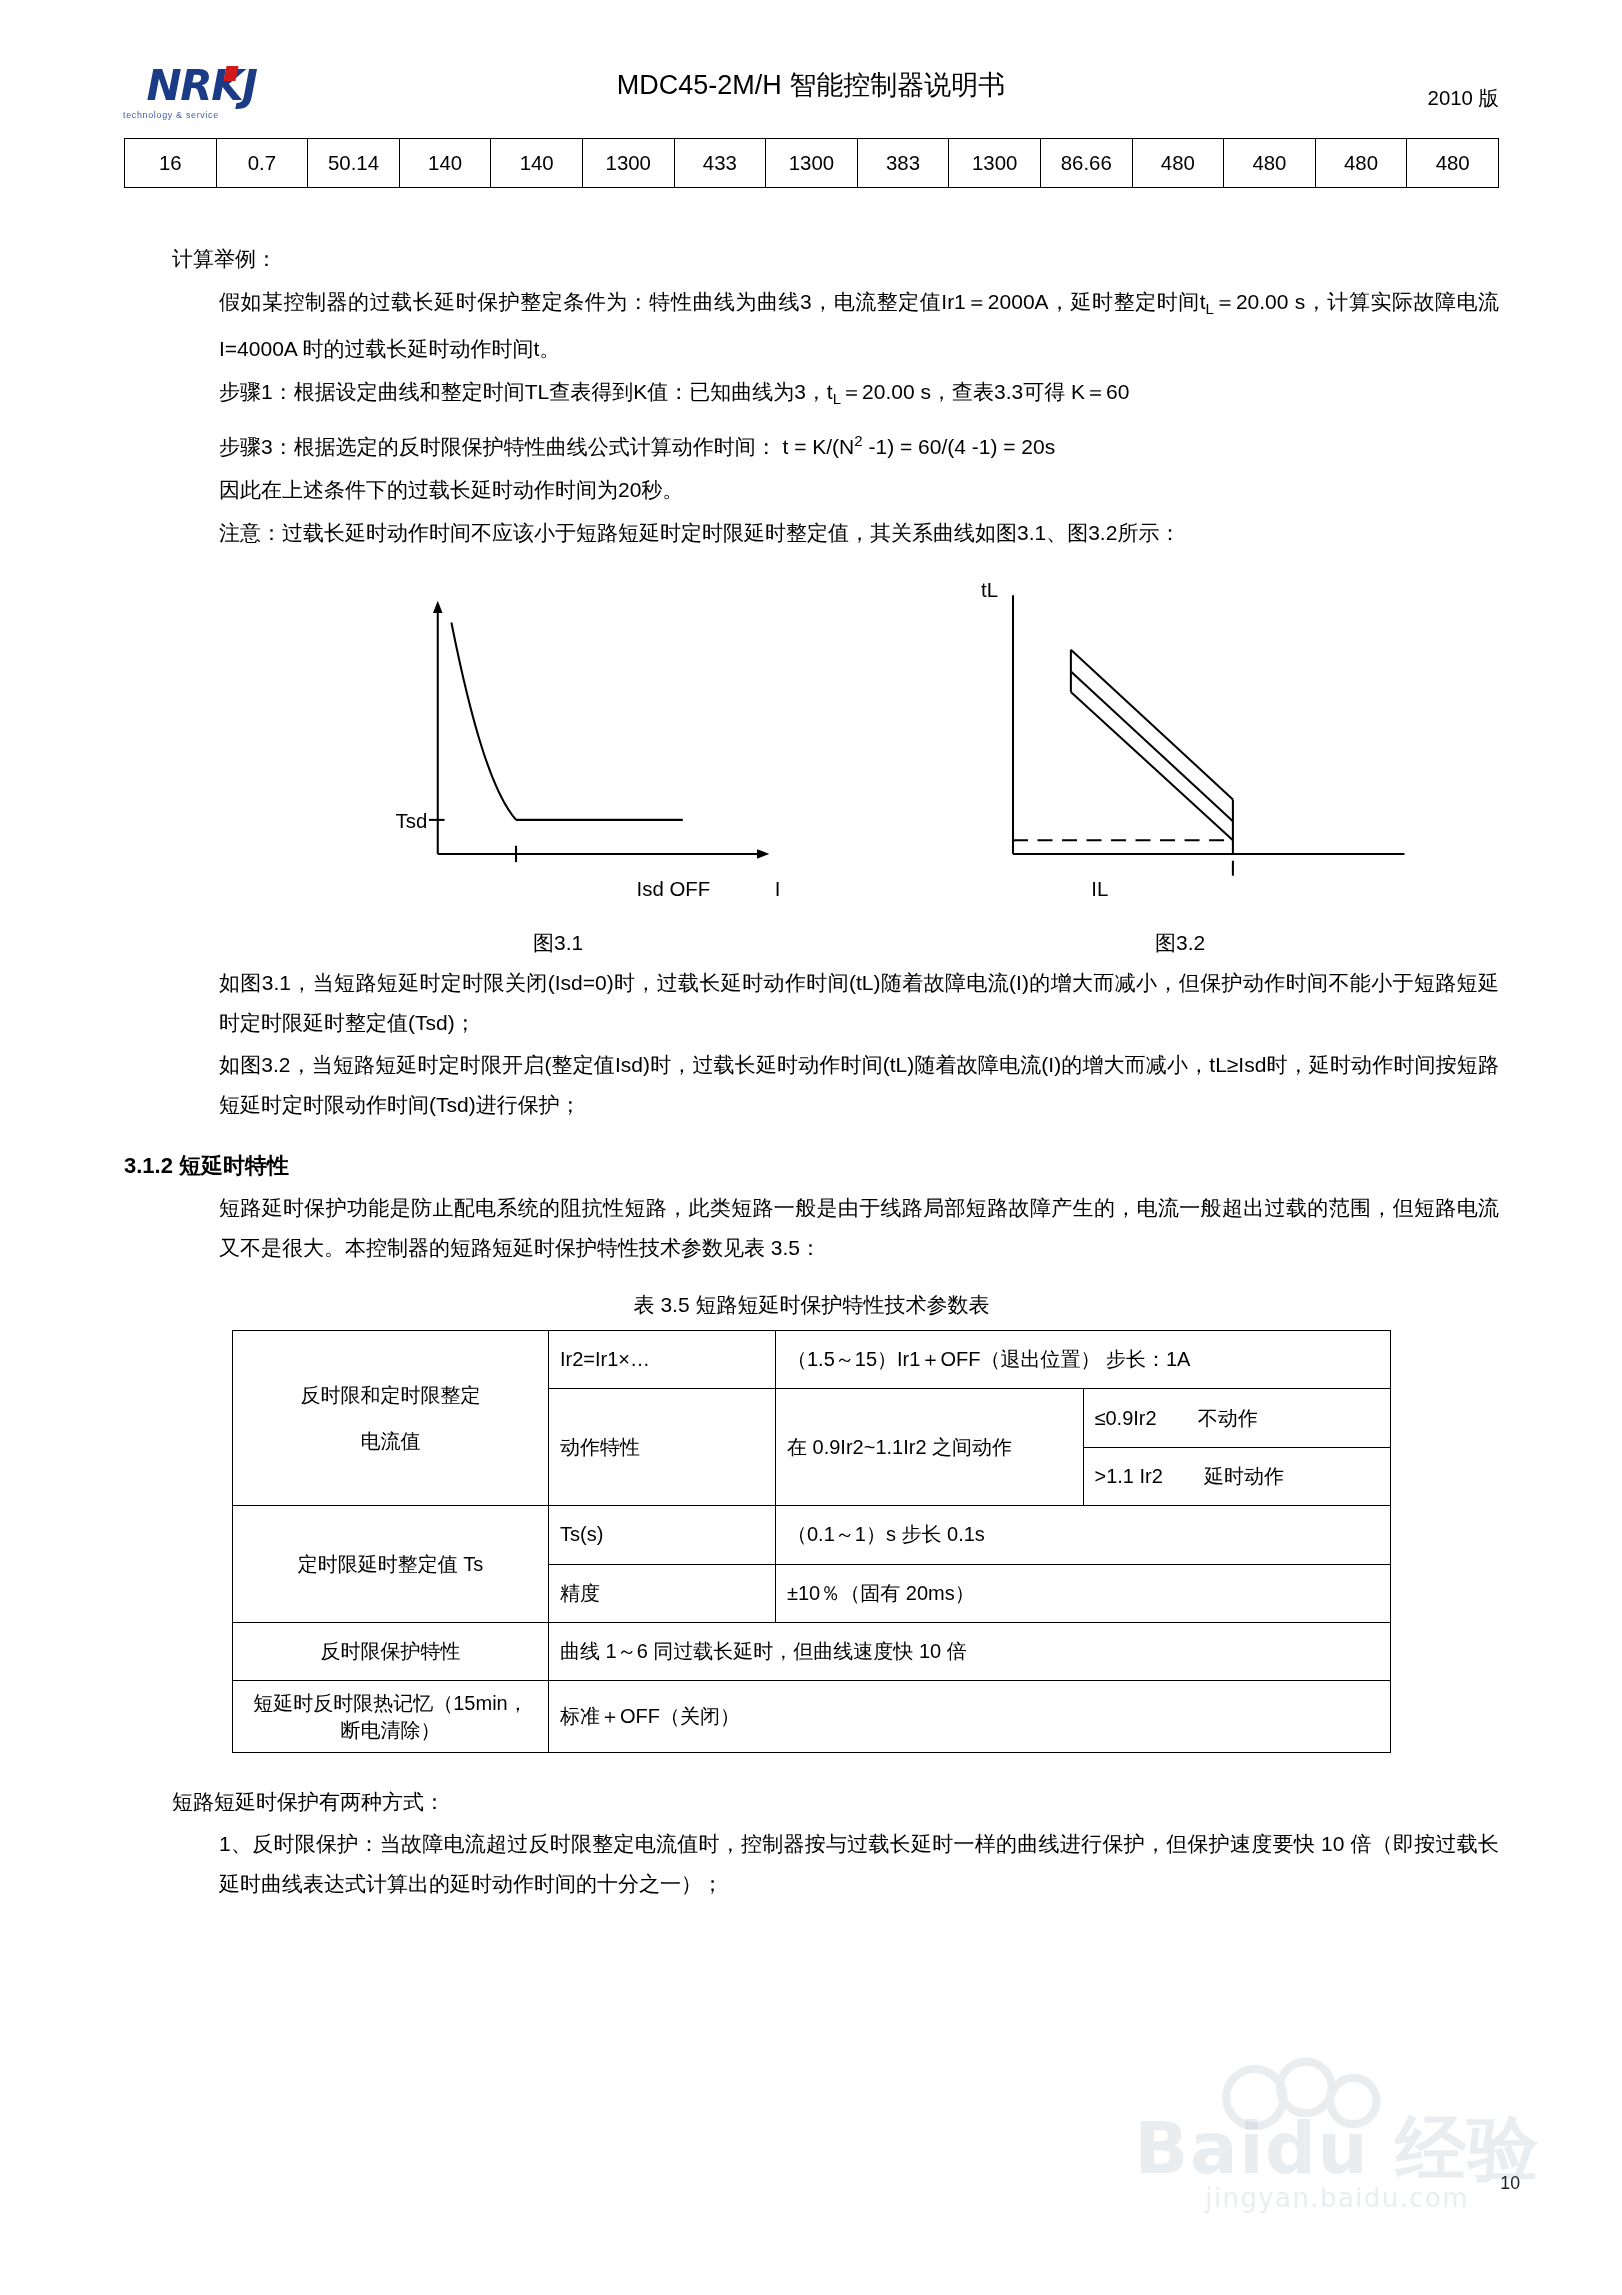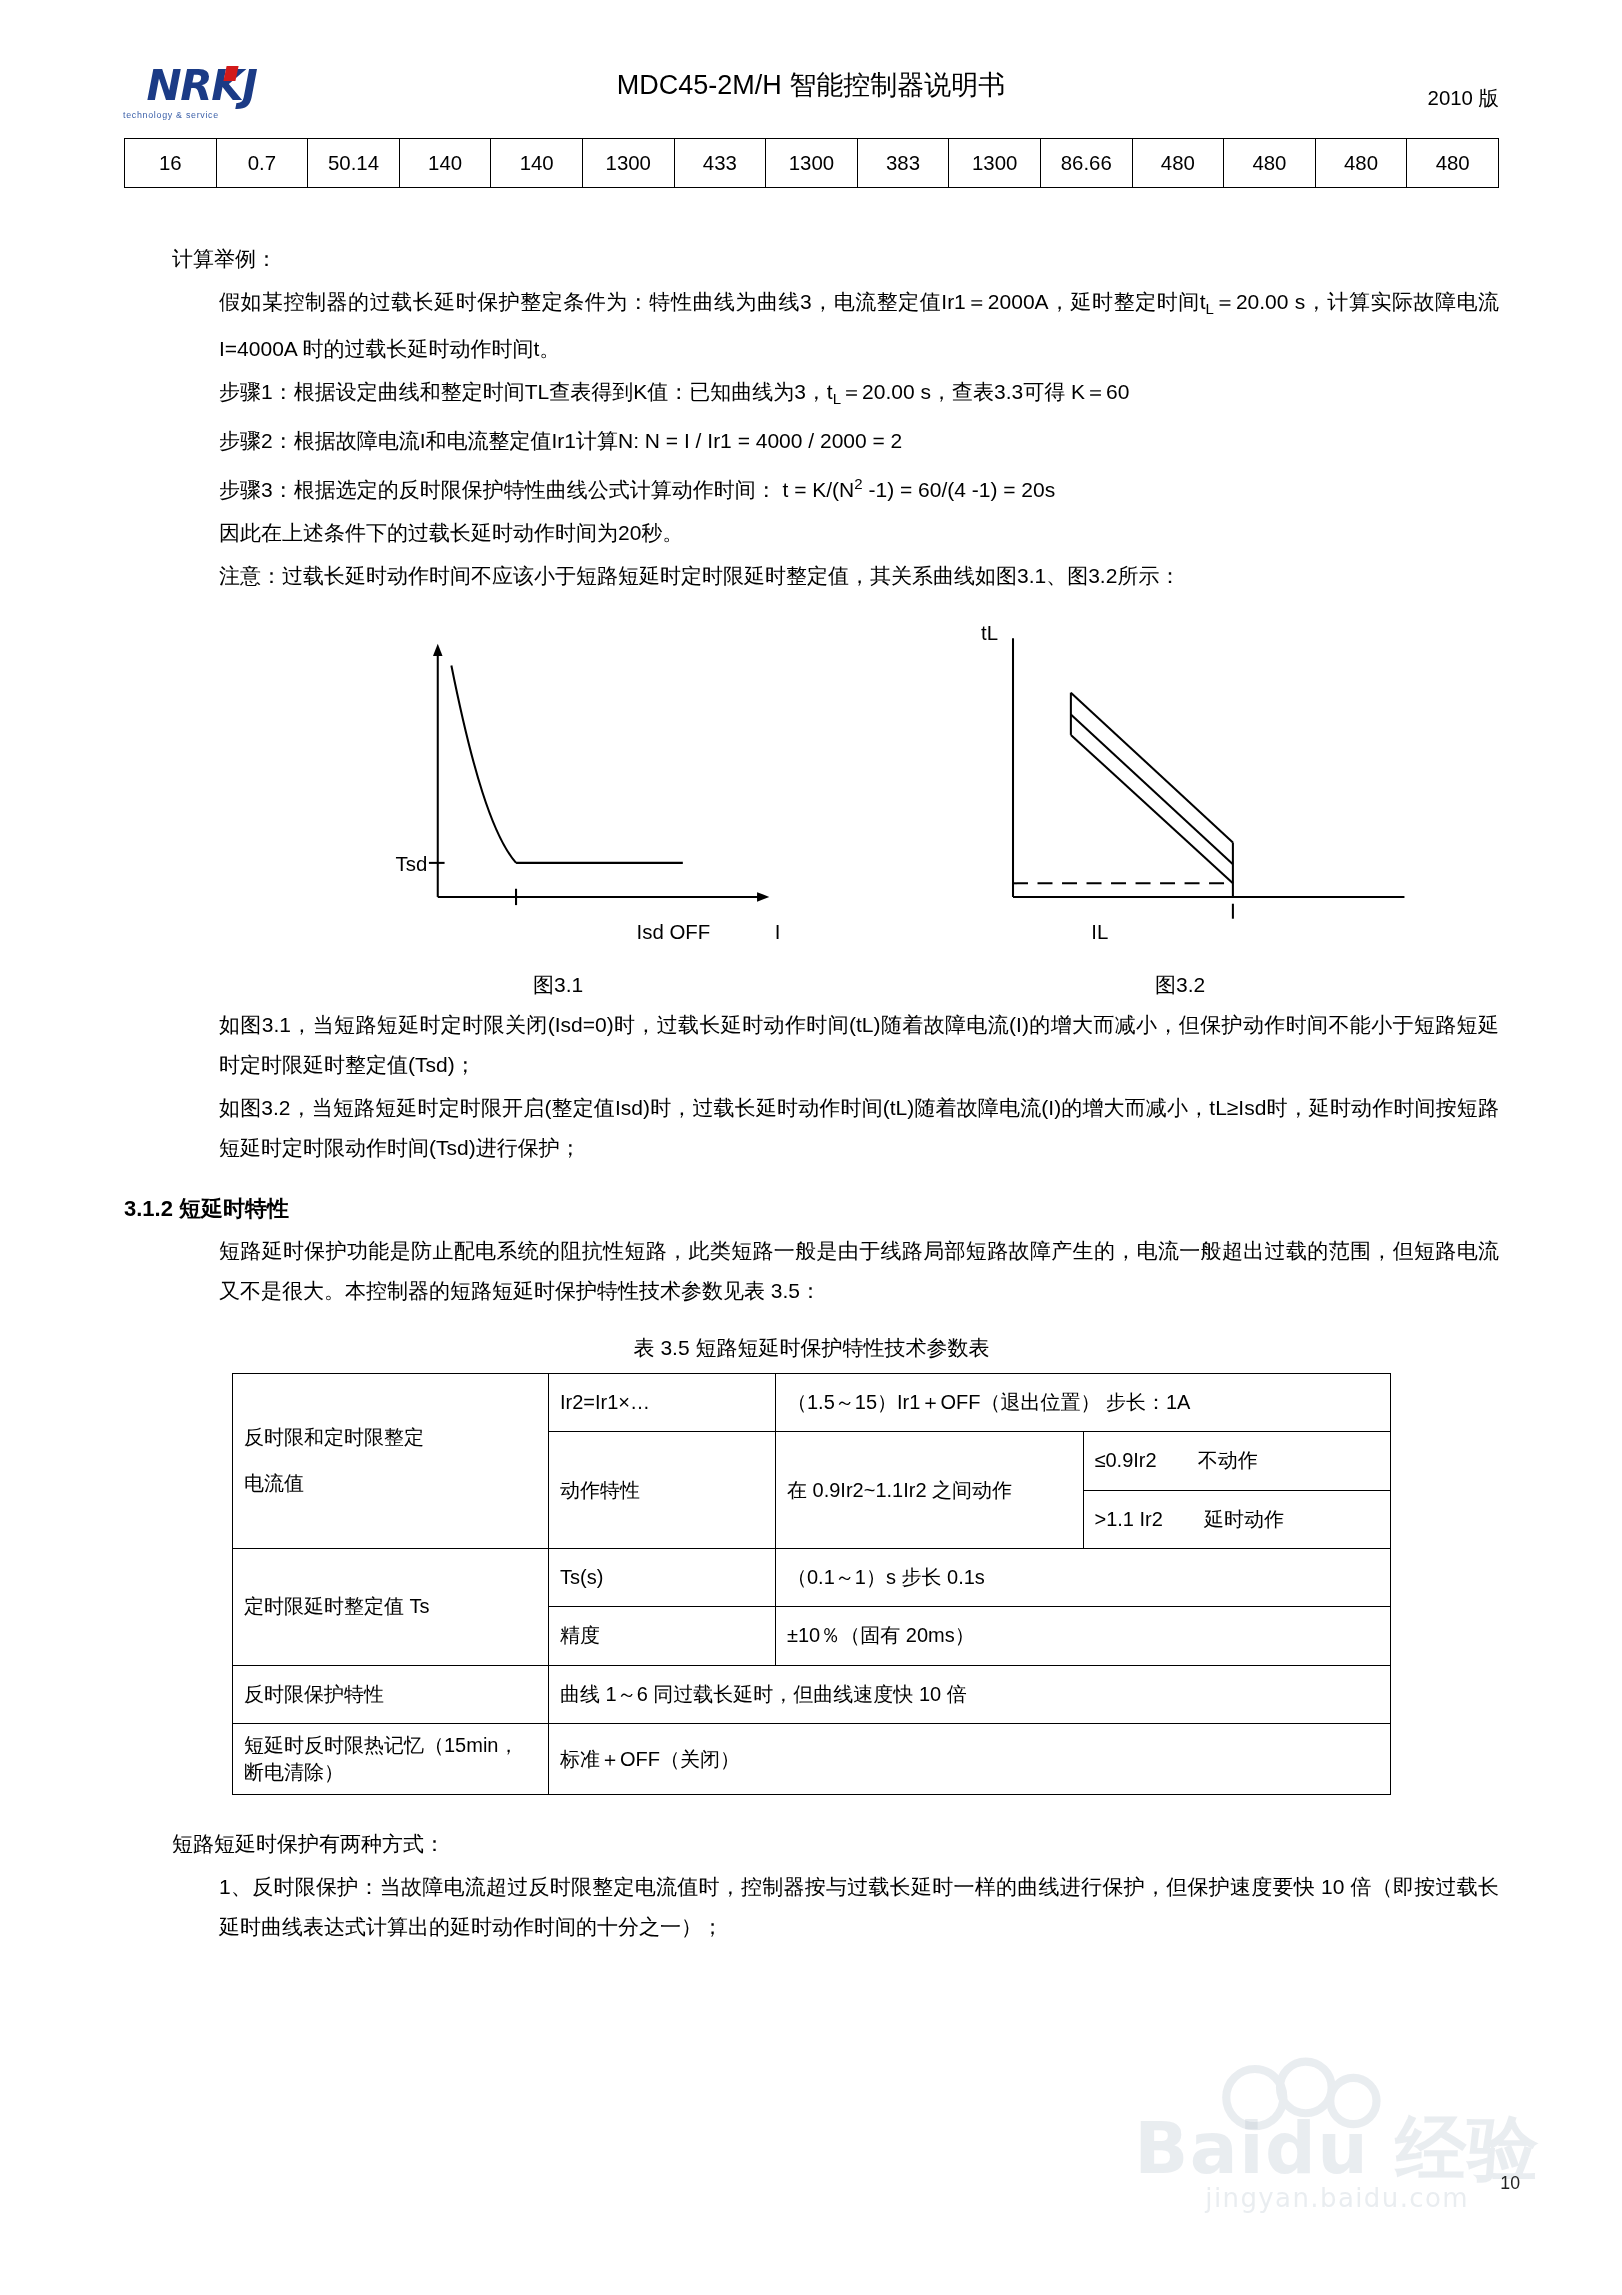--- a/index.html
+++ b/index.html
@@ -152,21 +152,21 @@
     width: 1159px;
   }
   table.t35 td {
     border: 1.4px solid #000;
     font-size: 20px;
     font-family: "Liberation Sans", sans-serif;
     padding: 8.2px 11px;
     height: 41px;
     vertical-align: middle;
   }
-  td.c { }
+  td.c { text-align: center; }
   
   .wm {
     position: absolute;
     right: 82px;
     bottom: 82px;
     opacity: 0.30;
     pointer-events: none;
     text-align: center;
   }
   .wm-main {
@@ -238,21 +238,20 @@
   </div>
 
   <div class="content">
 
     <p class="t ind1">计算举例：</p>
 
     <p class="t ind2"><span>假如某控制器的过载长延时保护整定条件为：特性曲线为曲线3，电流整定值Ir1＝2000A，延时整定时间t</span><span class="sub">L</span><span>＝20.00 s，计算实际故障电流I=4000A 时的过载长延时动作时间t。</span></p>
 
     <p class="t ind2"><span>步骤1：根据设定曲线和整定时间TL查表得到K值：已知曲线为3，t</span><span class="sub">L</span><span>＝20.00 s，查表3.3可得 K＝60</span></p>
 
-    <p class="t ind2">步骤2：根据故障电流I和电流整定值Ir1计算N:              N = I / Ir1 = 4000 / 2000 = 2</p>
 
     <p class="t ind2"><span>步骤3：根据选定的反时限保护特性曲线公式计算动作时间： t = K/(N</span><span class="sup">2</span><span> -1) = 60/(4 -1) = 20s</span></p>
 
     <p class="t ind2">因此在上述条件下的过载长延时动作时间为20秒。</p>
 
     <p class="t ind2">注意：过载长延时动作时间不应该小于短路短延时定时限延时整定值，其关系曲线如图3.1、图3.2所示：</p>
 
     <div class="figures">
       <svg width="1375" height="354" viewBox="0 0 2018 520">
 

